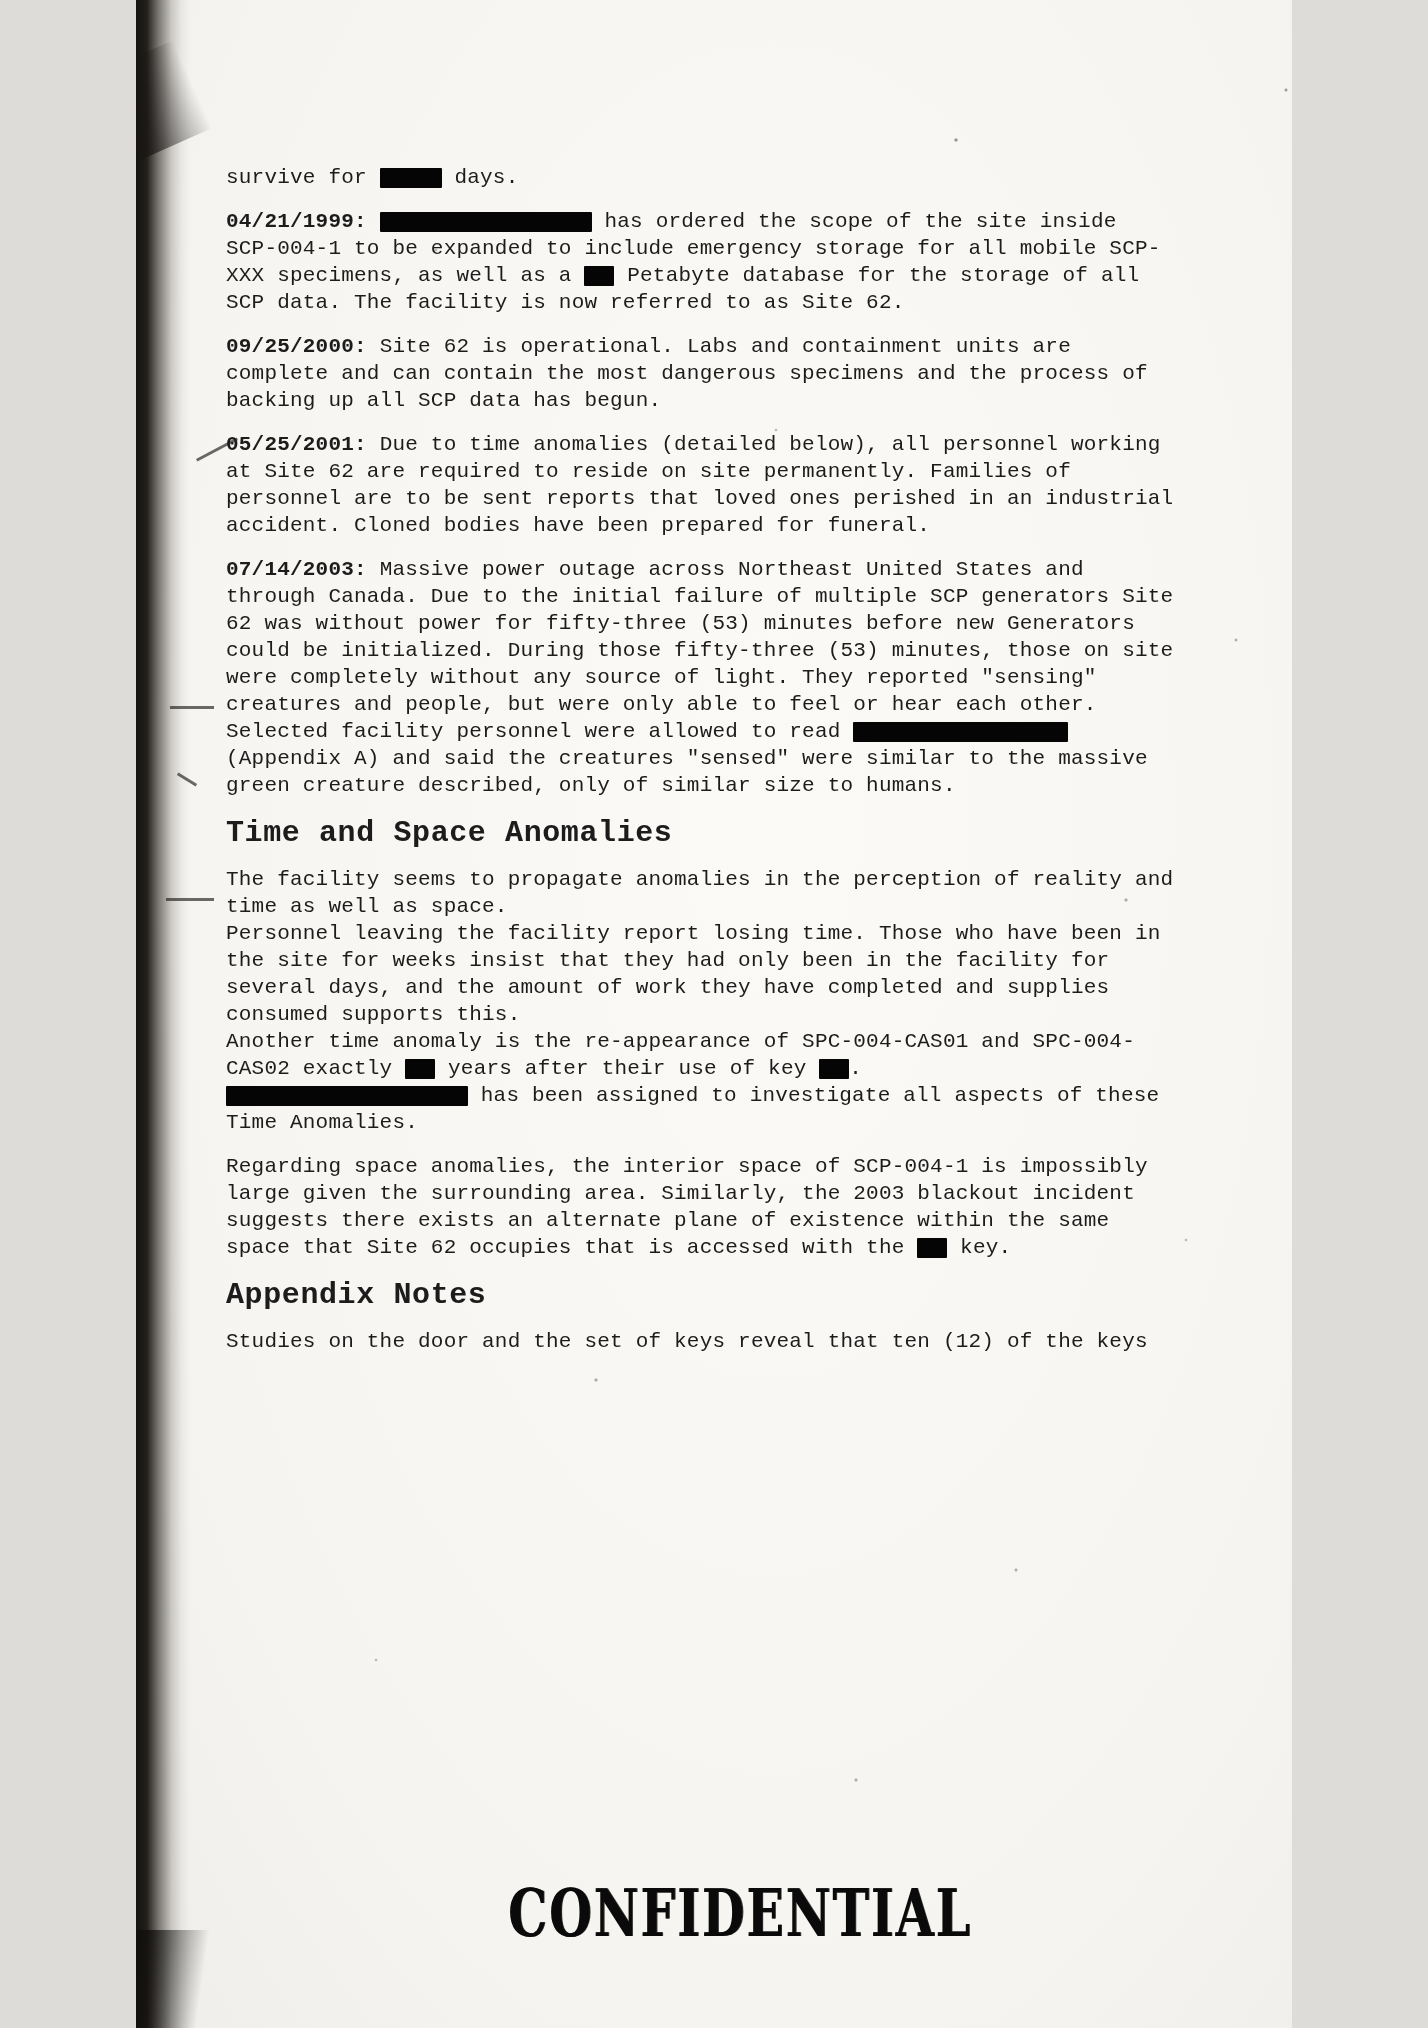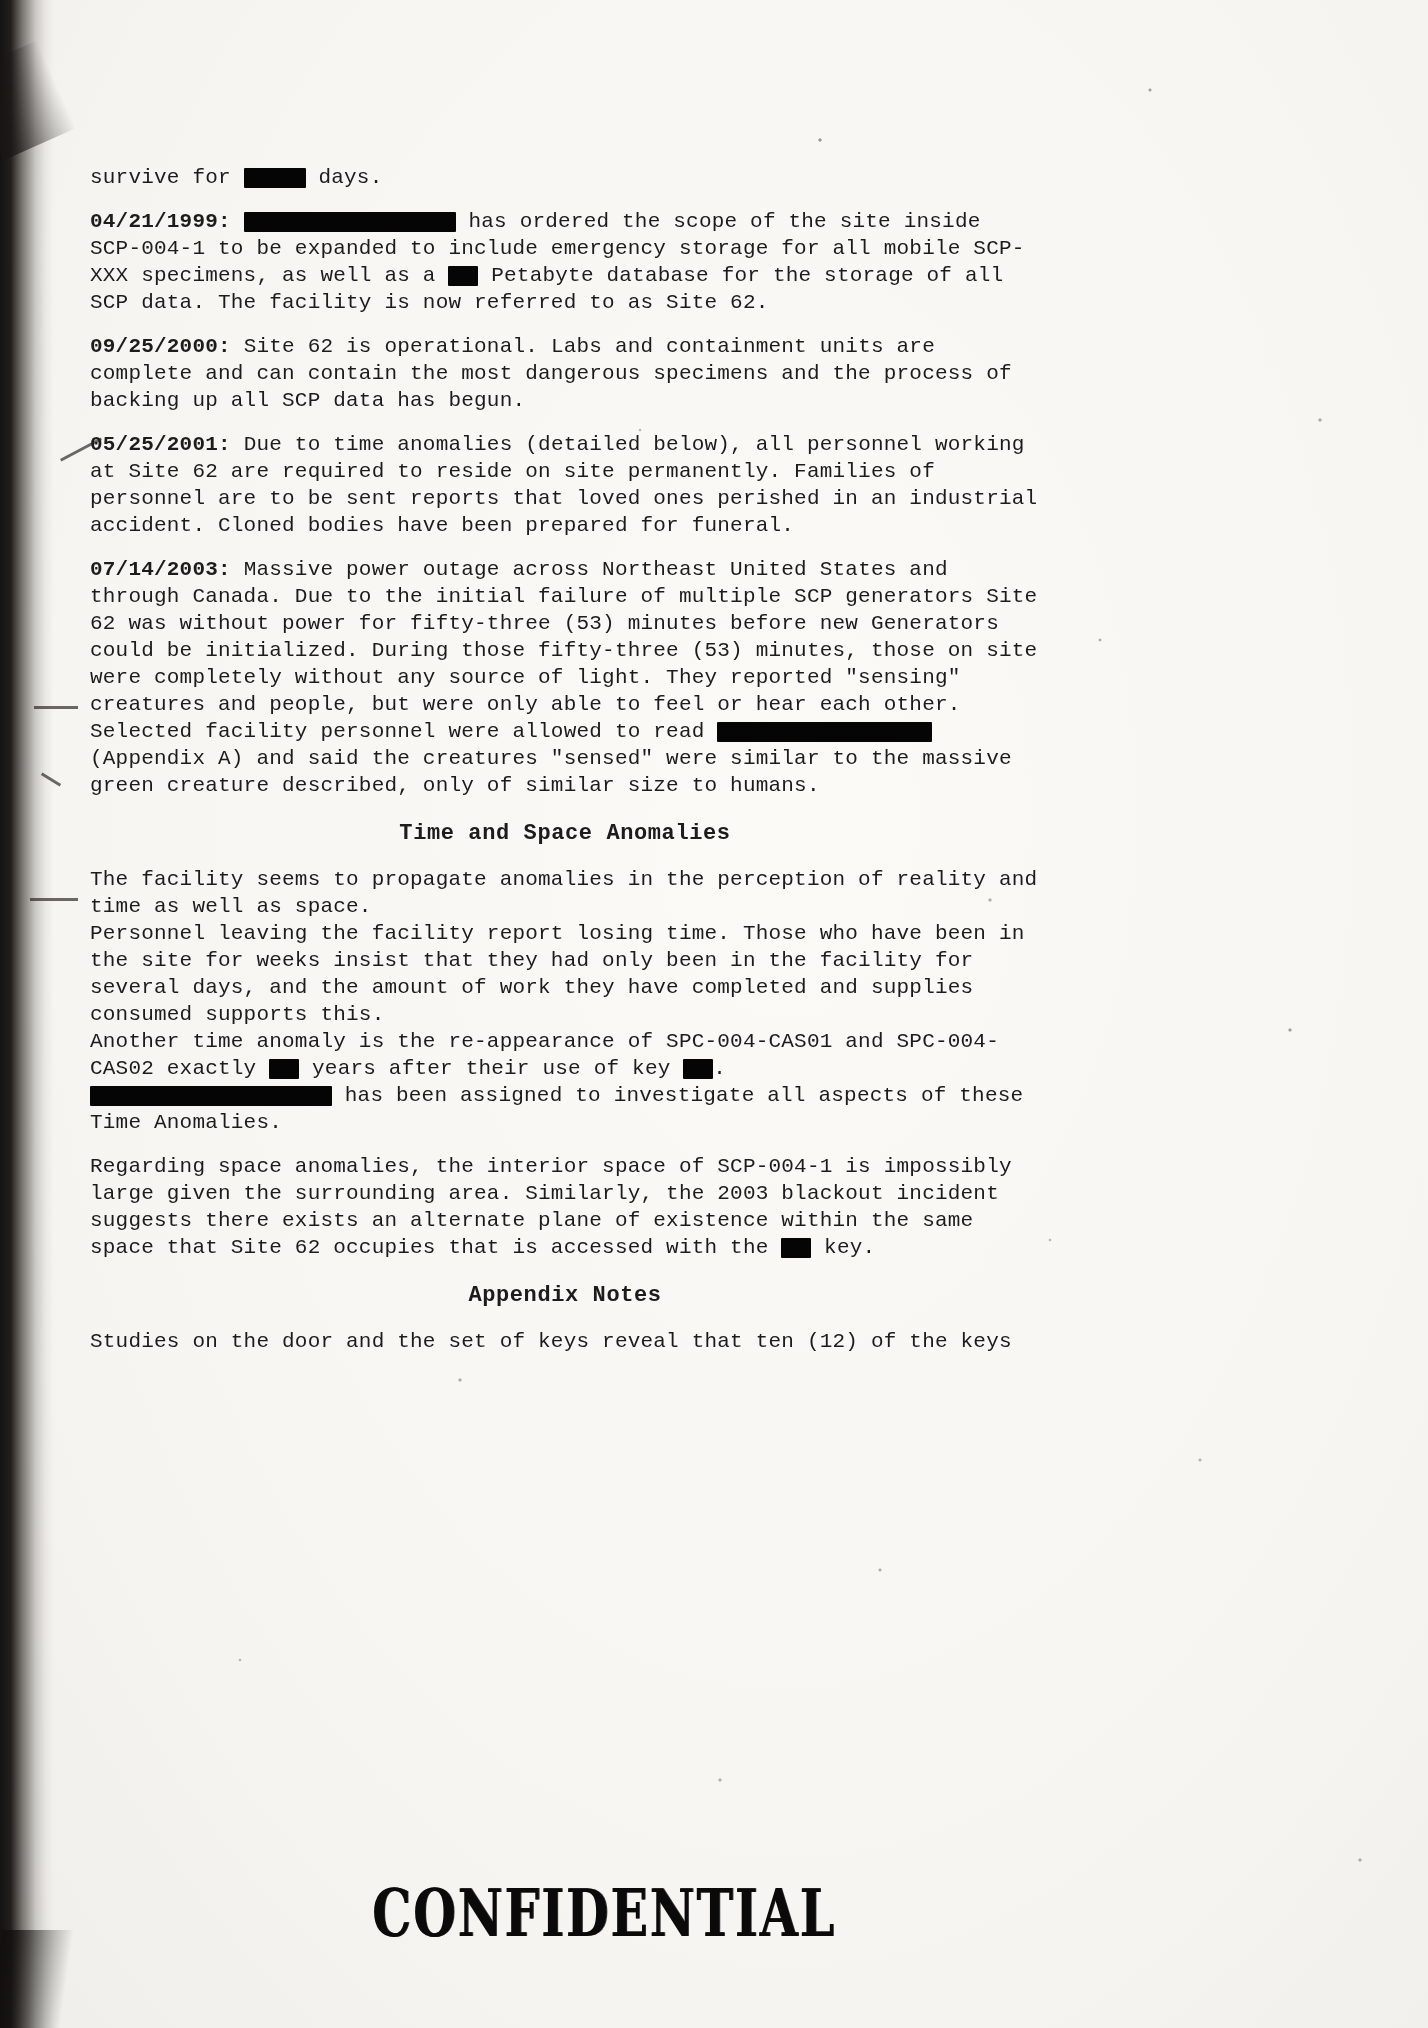--- a/index.html
+++ b/index.html
@@ -1,19 +1,19 @@
 <!DOCTYPE html>
 <html><head>
 <meta charset="utf-8">
 <style>
   * { margin: 0; padding: 0; box-sizing: border-box; }
   html, body { background: #dddcd8; }
   .page {
     position: relative;
-    width: 1428px;
+    width: 1156px;
     height: 2028px;
     margin: 0 auto;
     background: radial-gradient(ellipse at 55% 40%, #fbfaf7 0%, #f6f5f1 65%, #efeeea 100%);
     overflow: hidden;
     font-family: "Liberation Mono", "DejaVu Sans Mono", monospace;
     color: #1c1c1c;
   }
   
   .noise {
     position: absolute; inset: 0; pointer-events: none;
@@ -65,24 +65,23 @@
     position: absolute;
     left: 90px; top: 164px;
     width: 950px;
     font-size: 21px;
     line-height: 27px;
     letter-spacing: 0.2px;
   }
   .para { margin-bottom: 17px; }
   .heading {
     font-weight: bold;
-    font-size: 22px;
+    font-size: 30px;
     letter-spacing: 0.6px;
     margin: 21px 0 19px 0;
-    text-align: center;
   }
   .date { font-weight: bold; }
   .redacted {
     display: inline-block;
     height: 20px;
     background: #050505;
     vertical-align: text-bottom;
     margin-bottom: 1px;
     border-radius: 1px;
   }

